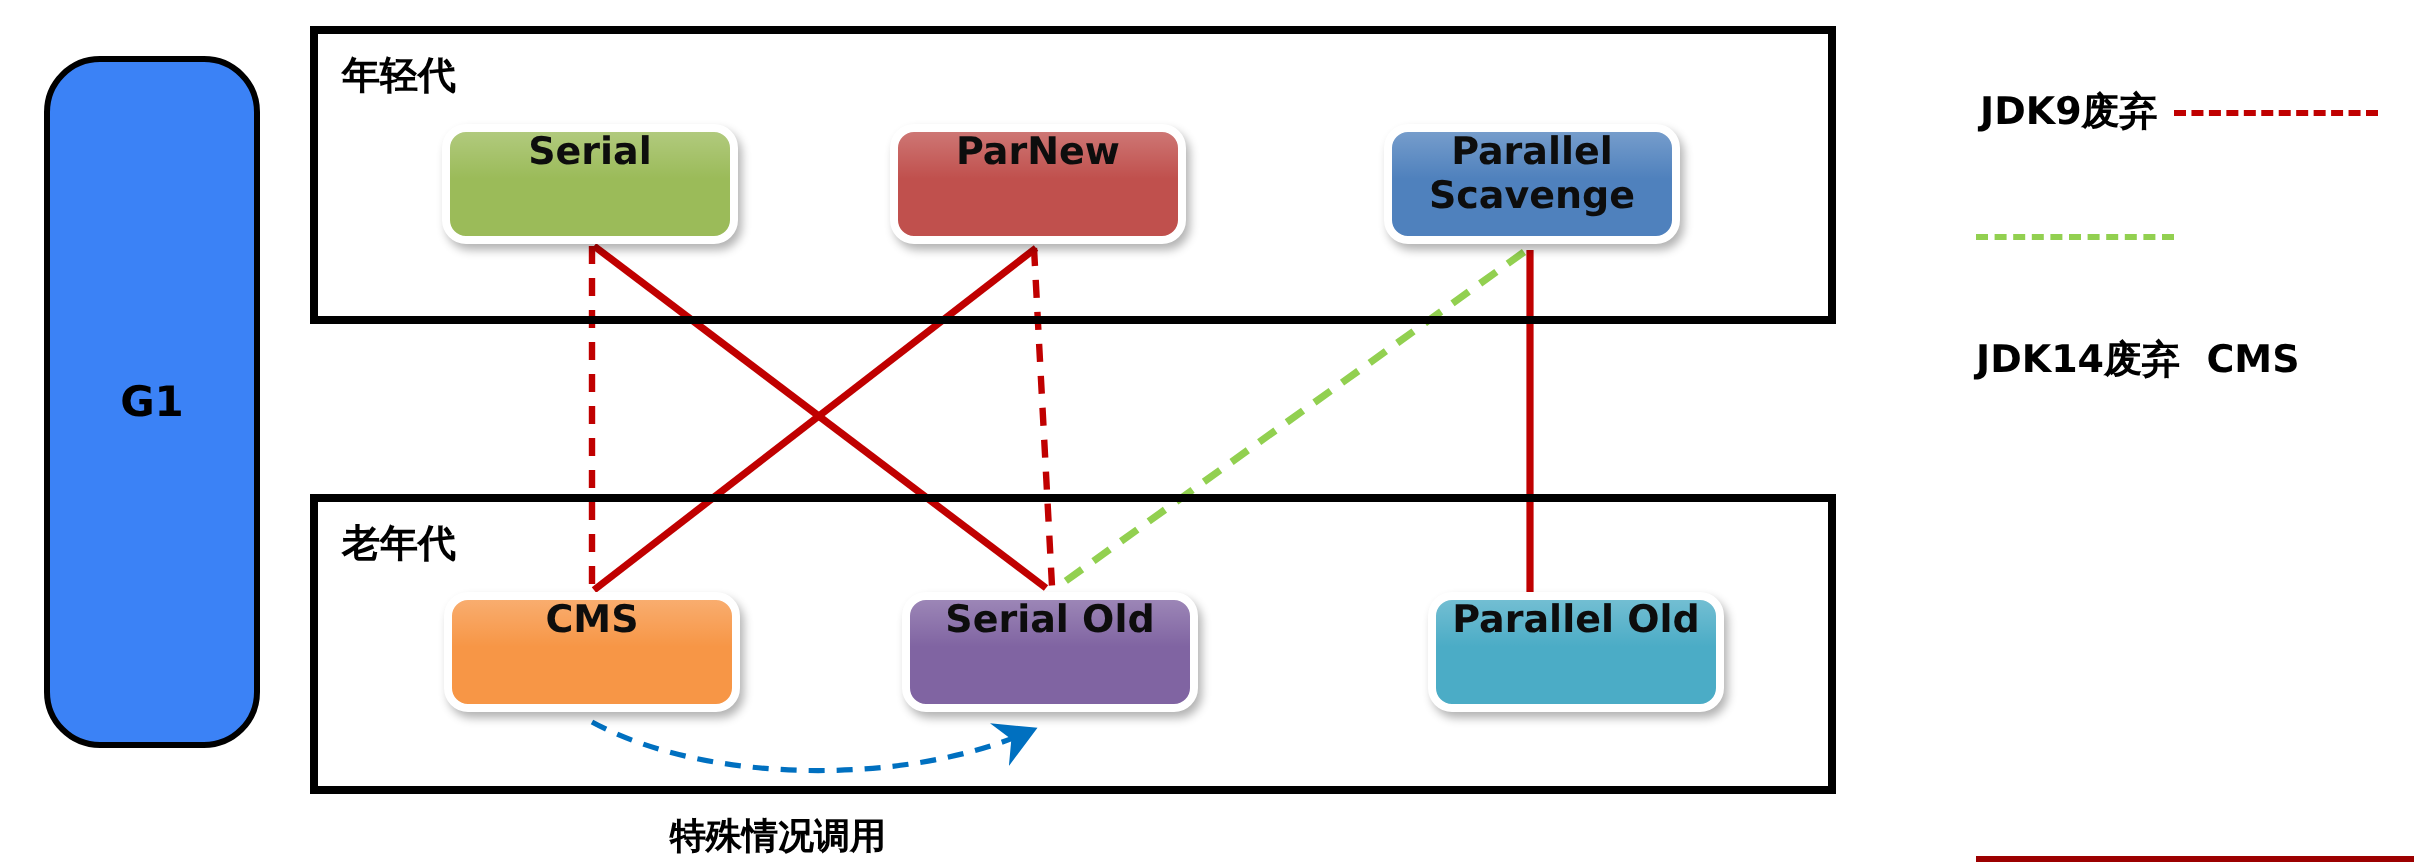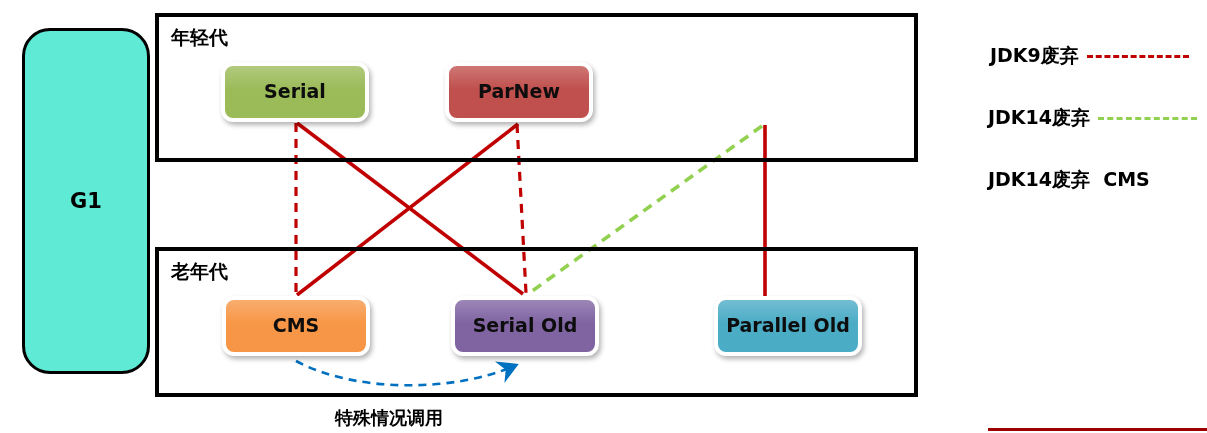--- a/index.html
+++ b/index.html
@@ -1,35 +1,35 @@
 <!DOCTYPE html>
 <html style="--edge-red: #C00000; --edge-green: #92D050; --edge-blue: #0070C0; --footer-red: #9C0000;"><head>
 <meta charset="utf-8">
 <style>
   html,body{margin:0;padding:0;background:#fff;}
   body{font-family:"DejaVu Sans","Liberation Sans",sans-serif;}
   .canvas{position:relative;width:1207px;height:433px;background:#fff;overflow:hidden;}
   .edges-svg{position:absolute;left:0;top:0;width:1207px;height:433px;pointer-events:none;}
 
   
-  .g1-box{position:absolute;left:22px;top:28px;width:128px;height:346px;
+  .g1-box{position:absolute;left:22px;top:28px;width:108px;height:346px;
           border:3px solid #000;border-radius:28px;box-sizing:border-box;
           display:flex;align-items:center;justify-content:center;
-          font-weight:bold;font-size:21px;color:#000;background:#5eead4;}
+          font-weight:bold;font-size:21px;color:#000;background:#3b82f6;}
   .gen-box{position:absolute;left:155px;width:763px;border:4px solid #000;
            box-sizing:border-box;background:transparent;}
   .gen-box.young{top:13px;height:149px;}
   .gen-box.old{top:247px;height:150px;}
   .gen-label{position:absolute;left:12px;top:8px;font-weight:bold;font-size:19px;color:#000;text-align:right;}
 
   
   .node{position:absolute;width:148px;height:60px;box-sizing:border-box;
         border:4px solid #fff;border-radius:12px;
         box-shadow:2px 3px 5px rgba(0,0,0,.30);
-        display:flex;align-items:center;justify-content:center;text-align:center;
+        display:flex;align-items:flex-start;justify-content:center;text-align:center;
         font-weight:bold;font-size:19px;line-height:1.15;color:#0d0d0d;}
   .node-serial{left:221px;top:62px;}
   .node-parnew{left:445px;top:62px;}
   .node-scavenge{left:692px;top:62px;}
   .node-cms{left:222px;top:296px;}
   .node-serialold{left:451px;top:296px;}
   .node-parallelold{left:714px;top:296px;}
 
   .caption{position:absolute;left:284px;top:406px;width:210px;text-align:center;
            font-weight:bold;font-size:18px;color:#000;}
@@ -77,38 +77,40 @@
   <div class="gen-box old">
     <span class="gen-label">老年代</span>
   </div>
 
   <div class="node node-serial" style="background: linear-gradient(rgba(255, 255, 255, 0.22), rgba(255, 255, 255, 0) 45%), rgb(155, 187, 89);">
     <span>Serial</span>
   </div>
   <div class="node node-parnew" style="background: linear-gradient(rgba(255, 255, 255, 0.22), rgba(255, 255, 255, 0) 45%), rgb(192, 80, 77);">
     <span>ParNew</span>
   </div>
+  <div class="node node-scavenge" style="background: linear-gradient(rgba(255, 255, 255, 0.22), rgba(255, 255, 255, 0) 45%), rgb(79, 129, 189);">
+    <span>Parallel Scavenge</span>
+  </div>
   <div class="node node-cms" style="background: linear-gradient(rgba(255, 255, 255, 0.22), rgba(255, 255, 255, 0) 45%), rgb(247, 150, 70);">
     <span>CMS</span>
   </div>
   <div class="node node-serialold" style="background: linear-gradient(rgba(255, 255, 255, 0.22), rgba(255, 255, 255, 0) 45%), rgb(128, 100, 162);">
     <span>Serial Old</span>
   </div>
   <div class="node node-parallelold" style="background: linear-gradient(rgba(255, 255, 255, 0.22), rgba(255, 255, 255, 0) 45%), rgb(75, 172, 198);">
     <span>Parallel Old</span>
   </div>
 
   <div class="caption">特殊情况调用</div>
 
   <div class="legend-row r1">
     <span class="legend-label">JDK9废弃</span>
     <span class="legend-line red"></span>
   </div>
   <div class="legend-row r2">
-    <span class="legend-label">JDK14废弃</span>
     <span class="legend-line green"></span>
   </div>
   <div class="legend-row r3">
     <span class="legend-label">JDK14废弃  CMS</span>
   </div>
 
   <div class="footer-line"></div>
 
 </div>
 

